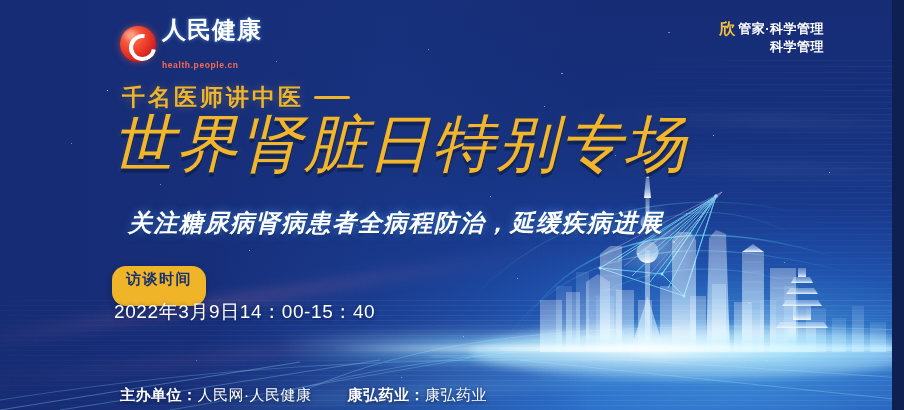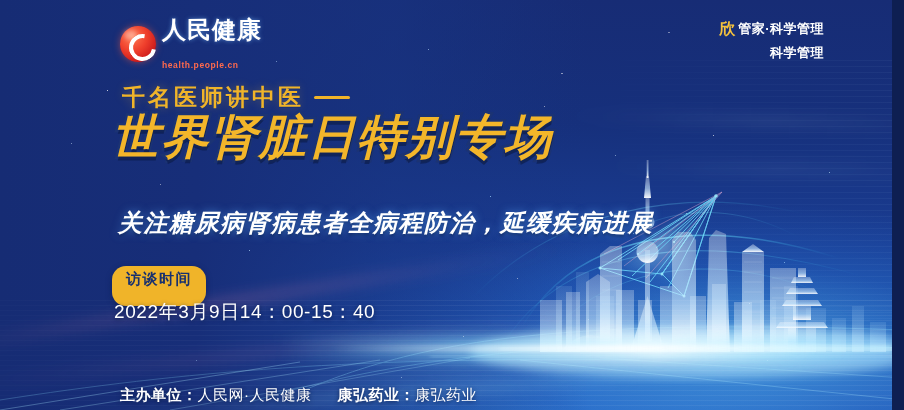--- a/index.html
+++ b/index.html
@@ -100,44 +100,44 @@
     background:rgba(255,255,255,.35);filter:blur(2px);}
   .logo-txt{display:flex;flex-direction:column;line-height:1;}
   .logo-cn{font-size:24px;font-weight:bold;color:#fff;letter-spacing:1px;
     text-shadow:0 0 4px rgba(120,190,255,.6);}
   .logo-en{font-size:8.5px;font-weight:bold;color:#ff6a4d;letter-spacing:.6px;margin-top:19px;}
 
   .badge{position:absolute;right:68px;top:20px;text-align:right;line-height:1.15;}
   .badge-r1{display:flex;align-items:center;justify-content:flex-end;gap:3px;}
   .badge-xin{font-size:16px;font-weight:bold;color:#f6c33c;letter-spacing:0;}
   .badge-w{font-size:13px;font-weight:bold;color:#fff;letter-spacing:.5px;}
-  .badge-r2{font-size:13px;font-weight:bold;color:#fff;letter-spacing:.5px;margin-top:8px;}
+  .badge-r2{font-size:13px;font-weight:bold;color:#fff;letter-spacing:.5px;margin-top:2px;}
 
   
   .kicker{position:absolute;left:122px;top:82px;display:flex;align-items:center;gap:10px;}
   .kicker-t{font-size:23px;font-weight:bold;color:#f0b429;letter-spacing:3px;
     text-shadow:0 1px 0 #15307a,0 0 10px rgba(240,180,40,.3);}
   .kicker-rule{width:36px;height:3px;background:#f0b429;border-radius:2px;}
 
-  .title{position:absolute;left:112px;top:113px;font-size:47px;font-weight:bold;
+  .title{position:absolute;left:112px;top:113px;font-size:62px;font-weight:normal;
     color:#f3b62a;letter-spacing:2px;line-height:1;font-style:italic;
     -webkit-text-stroke:5px #1b3374;paint-order:stroke fill;
     text-shadow:0 4px 0 rgba(10,24,66,.55);}
 
-  .subtitle{position:absolute;left:118px;top:207px;font-size:24px;font-weight:bold;
+  .subtitle{position:absolute;left:128px;top:207px;font-size:24px;font-weight:bold;
     color:#ffffff;letter-spacing:1.5px;font-style:italic;
     text-shadow:0 0 8px rgba(90,170,255,.65),0 2px 3px rgba(8,24,70,.8);}
 
   .timepill{position:absolute;left:112px;top:266px;padding:4px 14px 17px;border-radius:14px;
     background:#f0b429;color:#17306f;font-size:15px;font-weight:bold;letter-spacing:1.5px;
     box-shadow:0 2px 6px rgba(8,24,70,.45);}
   .timeval{position:absolute;left:114px;top:299px;font-size:19px;color:#ffffff;letter-spacing:.6px;
     text-shadow:0 1px 4px rgba(8,24,70,.8);text-align:right;}
 
-  .credits{position:absolute;left:120px;top:358px;display:flex;align-items:center;gap:26px;
+  .credits{position:absolute;left:120px;top:358px;display:flex;align-items:center;gap:36px;
     font-size:15px;color:#fff;text-shadow:0 1px 4px rgba(8,24,70,.9);}
   .c-group{display:flex;align-items:baseline;}
   .c-key{font-weight:bold;letter-spacing:.5px;}
   .c-val{letter-spacing:.5px;margin-top:28px;}
 </style>
 </head>
 <body>
 
 <div class="stage">
 

